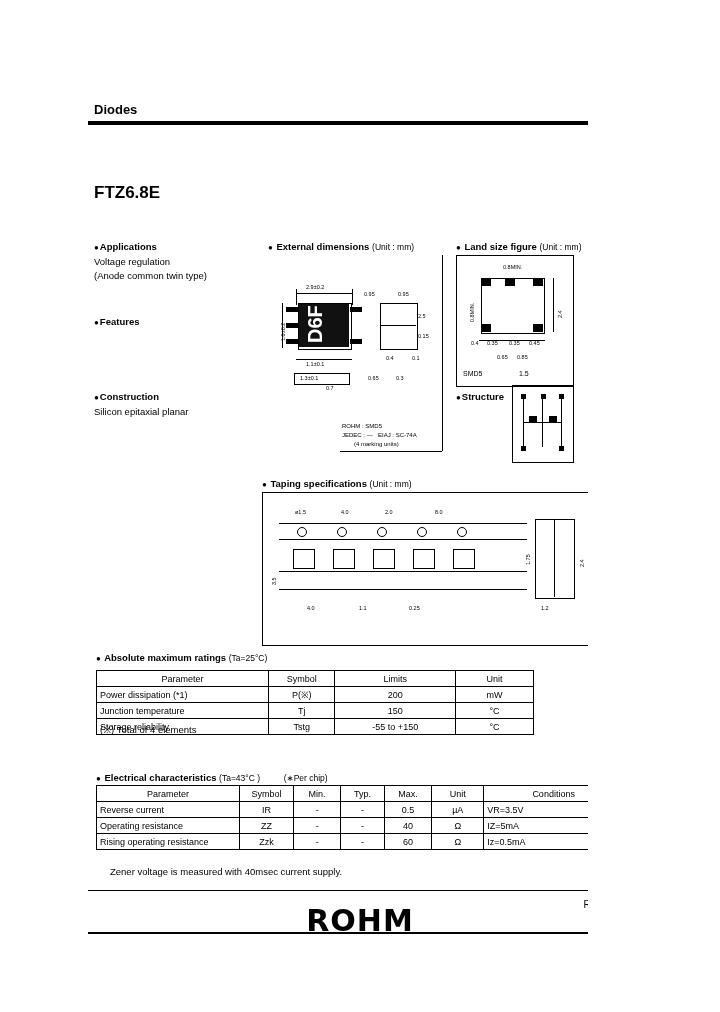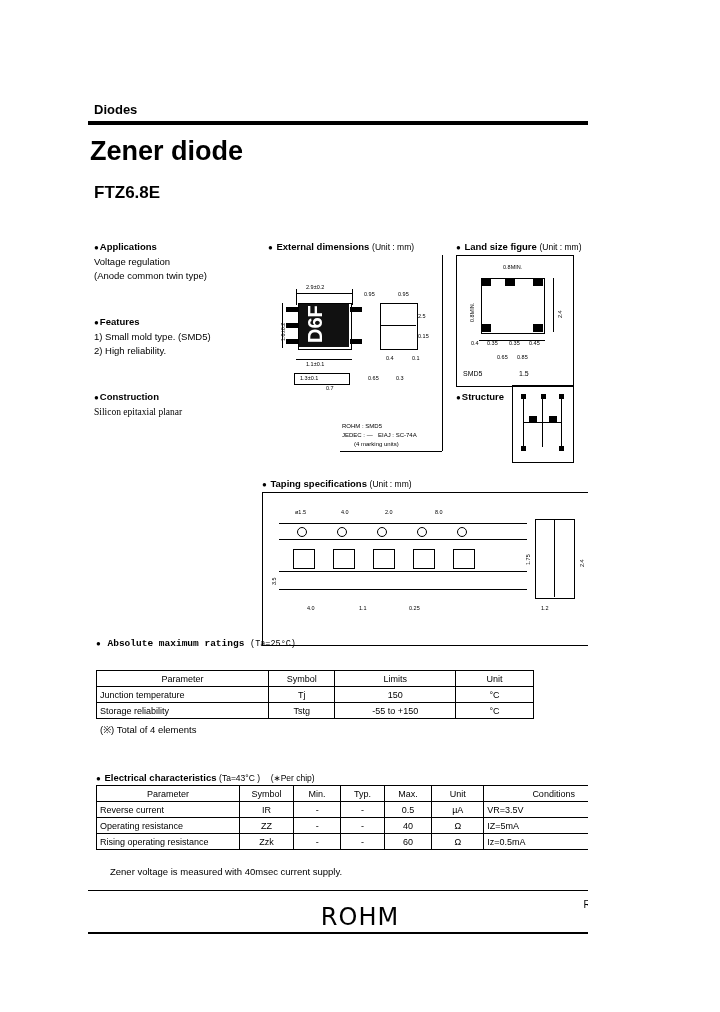--- a/index.html
+++ b/index.html
@@ -82,21 +82,21 @@
     font-size: 9.5px;
     line-height: 14px;
     white-space: nowrap;
   }
   
   .sec-applications { position: absolute; left: 94px; top: 241px; }
   .txt-applications { position: absolute; left: 94px; top: 255px; }
   .sec-features { position: absolute; left: 94px; top: 316px; }
   .txt-features { position: absolute; left: 94px; top: 330px; }
   .sec-construction { position: absolute; left: 94px; top: 391px; }
-  .txt-construction { position: absolute; left: 94px; top: 405px; font-family: Liberation Serif, serif; }
+  .txt-construction { position: absolute; left: 94px; top: 405px; }
 
   
   .sec-extdim { position: absolute; left: 268px; top: 241px; }
   .extdim-box {
     position: absolute;
     left: 268px;
     top: 255px;
     width: 175px;
     height: 217px;
   }
@@ -140,21 +140,21 @@
   .dim-txt-v {
     position: absolute;
     font-size: 5.5px;
     white-space: nowrap;
     transform-origin: 0 0;
     transform: rotate(-90deg);
   }
   .blockbox { position: absolute; border: 1px solid #000; }
   .fill { position: absolute; background: #000; }
   
-  .sec-abs { position: absolute; left: 96px; top: 638px; font-family: Liberation Mono, monospace; }
+  .sec-abs { position: absolute; left: 96px; top: 652px; }
   .sec-elec { position: absolute; left: 96px; top: 772px; }
   .tbl {
     position: absolute;
     border-collapse: collapse;
     font-size: 9px;
   }
   .tbl td, .tbl th {
     border: 1px solid #000;
     padding: 1px 3px;
     font-weight: normal;
@@ -192,22 +192,22 @@
     position: absolute;
     right: 62px;
     top: 899px;
     font-size: 10px;
   }
   .logo {
     position: absolute;
     left: 50%;
     transform: translateX(-50%);
     top: 903px;
-    font-size: 24px;
-    font-weight: normal;
+    font-size: 30px;
+    font-weight: bold;
     letter-spacing: 1px;
     font-family: "DejaVu Sans", sans-serif;
   }
   .footer-rule2 {
     position: absolute;
     left: 88px;
     top: 932px;
     width: 548px;
     height: 2px;
     background: #000;
@@ -227,34 +227,29 @@
 </style>
 </head>
 <body>
 
 <div class="page">
   <div class="sheet">
 
     <div class="part-top">FTZ6.8E</div>
     <div class="diodes-label">Diodes</div>
     <div class="header-rule"></div>
-    <div class="main-title">Zener diode</div>
     <div class="part-title">FTZ6.8E</div>
 
     <div class="bullet sec-applications">Applications</div>
     <div class="body-text txt-applications">
       <div>Voltage regulation</div>
       <div>(Anode common twin type)</div>
     </div>
 
     <div class="bullet sec-features">Features</div>
-    <div class="body-text txt-features">
-      <div>1) Small mold type. (SMD5)</div>
-      <div>2) High reliability.</div>
-    </div>
 
     <div class="bullet sec-construction">Construction</div>
     <div class="body-text txt-construction">
       <div>Silicon epitaxial planar</div>
     </div>
 
     <div class="bullet sec-extdim">
       <span>External dimensions</span>
       <span class="unit-note">(Unit : mm)</span>
     </div>
@@ -396,39 +391,45 @@
     </div>
     <table class="tbl" id="abs-table">
       <tbody>
           <tr>
         <th style="width:176px;">Parameter</th>
         <th style="width:62px;">Symbol</th>
         <th style="width:122px;">Limits</th>
         <th style="width:76px;">Unit</th>
       </tr>
       <tr>
+        <td class="lft">Power dissipation (*1)</td>
+        <td class="ctr">P(※)</td>
+        <td class="ctr">200</td>
+        <td class="ctr">mW</td>
+      </tr>
+      <tr>
         <td class="lft">Junction temperature</td>
         <td class="ctr">Tj</td>
         <td class="ctr">150</td>
         <td class="ctr">°C</td>
       </tr>
       <tr>
         <td class="lft">Storage reliability</td>
         <td class="ctr">Tstg</td>
         <td class="ctr">-55 to +150</td>
         <td class="ctr">°C</td>
       </tr>
     </tbody>
       </table>
     <div class="note note-abs">(※) Total of 4 elements</div>
 
     <div class="bullet sec-elec">
       <span>Electrical characteristics</span>
       <span class="unit-note">(Ta=43°C )</span>
-      <span class="unit-note" style="margin-left:8px;">(∗Per chip)</span>
+      <span class="unit-note" style="margin-left:21px;">(∗Per chip)</span>
     </div>
     <table class="tbl" id="elec-table">
       <tbody>
           <tr>
         <th style="width:152px;">Parameter</th>
         <th style="width:50px;">Symbol</th>
         <th style="width:44px;text-align:center;">Min.</th>
         <th style="width:40px;">Typ.</th>
         <th style="width:44px;">Max.</th>
         <th style="width:50px;">Unit</th>

